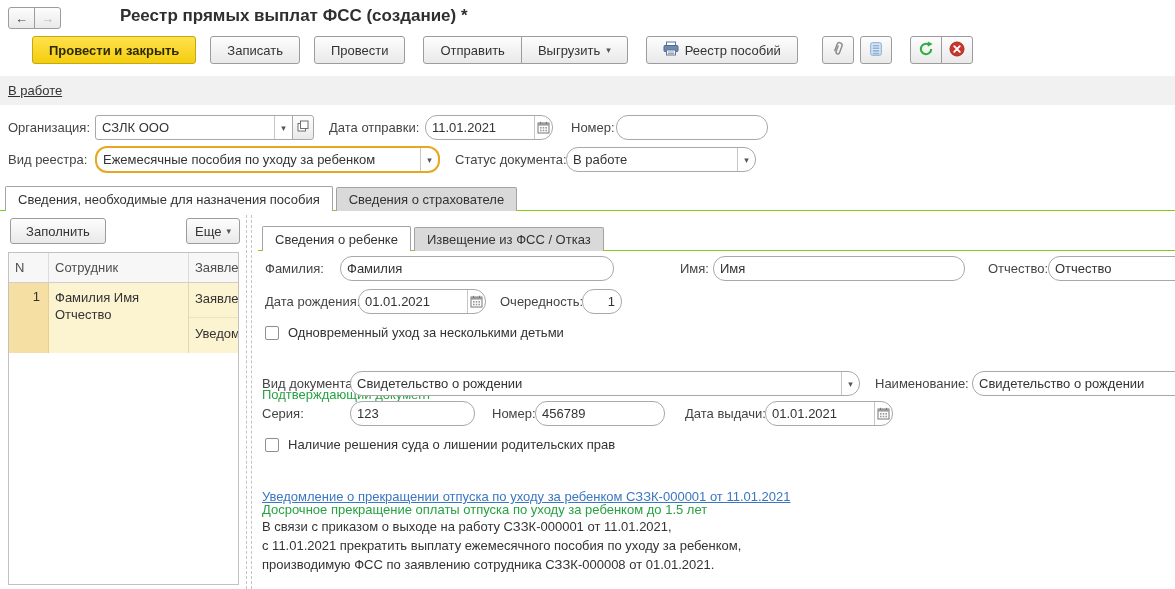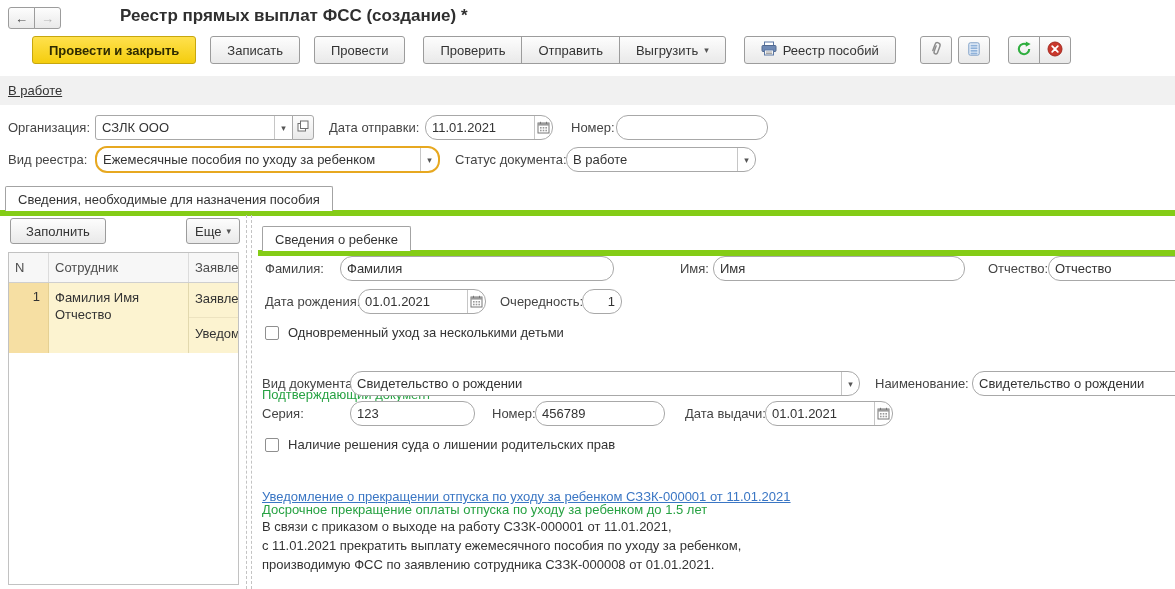--- a/index.html
+++ b/index.html
@@ -67,21 +67,21 @@
   .openbtn {
     position:absolute; width:22px; height:25px; display:flex; align-items:center; justify-content:center;
     background:linear-gradient(#fdfdfd,#e9e9e9); border:1px solid #a8a8a8;
     border-radius:0 3px 3px 0; margin-left:-1px; cursor:pointer; padding:0;
   }
   .num input { text-align:right; }
 
   
   .tabstrip {
     position:absolute; display:flex; align-items:flex-end;
-    border-bottom:6px solid #84cc16;
+    border-bottom:1px solid #84cc16;
   }
   .tab {
     height:24px; line-height:23px; padding:0 12px; margin-right:3px; margin-bottom:-1px;
     background:#d9d9d9; border:1px solid #a3a3a3; border-bottom:none;
     border-radius:2px 2px 0 0; color:#333; white-space:nowrap; cursor:pointer;
   }
   .tab.active { background:#fff; height:25px; line-height:25px; z-index:2; }
 
   
   .smallbtn {
@@ -124,21 +124,20 @@
       <span>→</span>
     </button>
 </div>
 <div class="title">Реестр прямых выплат ФСС (создание) *</div>
 
 <div class="toolbar">
   <button class="btn primary">Провести и закрыть</button>
   <button class="btn ml14">Записать</button>
   <button class="btn ml14">Провести</button>
   <div class="btn-group ml18">
-    <button class="btn">Проверить</button>
     <button class="btn">Отправить</button>
     <button class="btn">
       <span>Выгрузить</span>
       <span class="dd">▾</span>
     </button>
   </div>
   <button class="btn ml18">
     <span><svg width="16" height="15" viewBox="0 0 16 15">
           <rect x="3.5" y="1" width="9" height="3.5" fill="#fff" stroke="#5b77a3"></rect>
           <rect x="1" y="4.5" width="14" height="6" rx="1" fill="#6e89b4" stroke="#51688f"></rect>
@@ -230,20 +229,21 @@
 <span class="lbl" style="left:455px;top:147px">Статус документа:</span>
 <div class="combo" style="left:566px;top:147px;width:190px">
   <input value="В работе" style="">
   <span class="cbtn">
       <span class="dd">▾</span>
     </span>
 </div>
 
 <div class="tabstrip" style="left:0;top:186px;width:1175px;padding-left:5px">
   <div class="tab active">Сведения, необходимые для назначения пособия</div>
+  <div class="tab">Сведения о страхователе</div>
 </div>
 
 <button class="smallbtn" style="left:10px;top:218px;width:96px">Заполнить</button>
 <button class="smallbtn" style="left:186px;top:218px;width:54px">
   <span>Еще</span>
   <span class="dd">▾</span>
 </button>
 
 <div class="emp-table" style="left:8px;top:252px;width:231px;height:333px">
   <div class="thead">
@@ -258,20 +258,21 @@
       <div class="doccell first">Заявление</div>
       <div class="doccell">Уведомление</div>
     </div>
   </div>
 </div>
 
 <div class="splitter"></div>
 
 <div class="tabstrip" style="left:258px;top:226px;width:917px;padding-left:4px">
   <div class="tab active">Сведения о ребенке</div>
+  <div class="tab">Извещение из ФСС / Отказ</div>
 </div>
 
 <span class="lbl" style="left:265px;top:256px">Фамилия:</span>
 <div class="txt" style="left:340px;top:256px;width:274px">
   <input value="Фамилия" style="">
 </div>
 <span class="lbl" style="left:680px;top:256px">Имя:</span>
 <div class="txt" style="left:713px;top:256px;width:252px">
   <input value="Имя" style="">
 </div>

